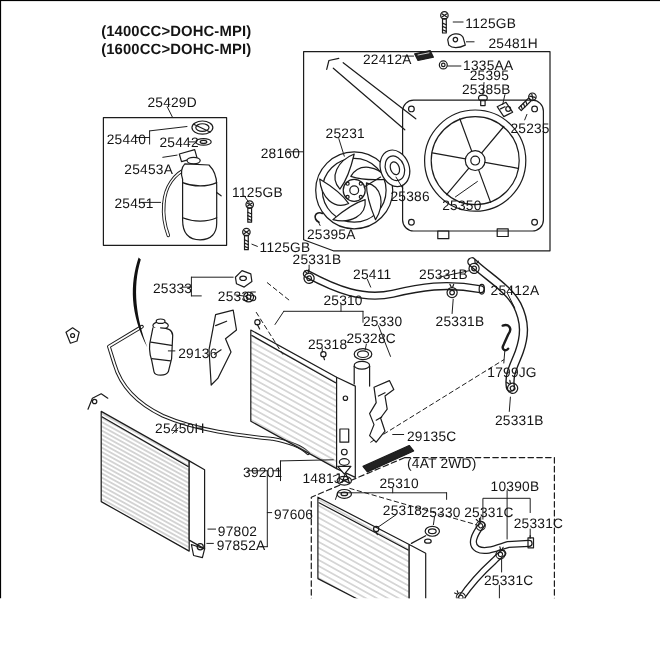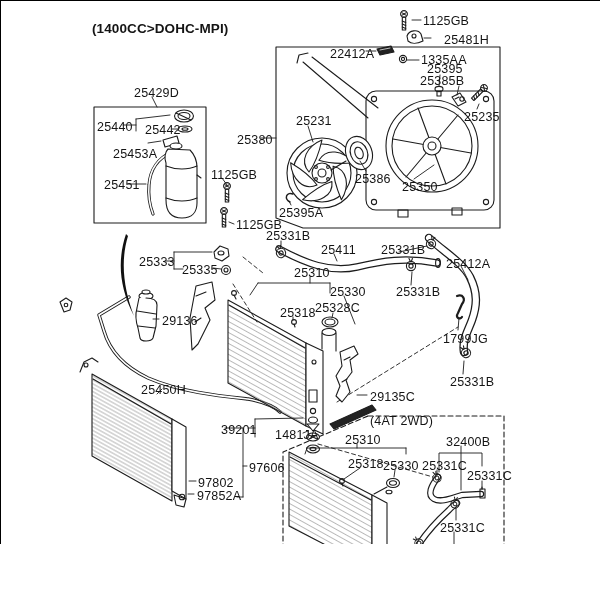--- a/index.html
+++ b/index.html
@@ -363,64 +363,65 @@
       <line x1="461" y1="446" x2="461" y2="490"></line>
       <polyline points="439,472 439,453 482,453 482,466"></polyline>
       <line x1="482" y1="481" x2="482" y2="489"></line>
       <line x1="456" y1="520" x2="456" y2="508"></line>
       <line x1="421" y1="548" x2="419" y2="546"></line>
       <polyline points="420,547 420,563 454,563 454,532"></polyline>
     </g>
   </svg>
 
   <div class="lbl hdr" style="left:92px;top:22px">(1400CC&gt;DOHC-MPI)</div>
+  <div class="lbl hdr" style="left:92px;top:38px">(1600CC&gt;DOHC-MPI)</div>
 
   <div class="lbl" style="left:423px;top:15px">1125GB</div>
   <div class="lbl" style="left:444px;top:34px">25481H</div>
   <div class="lbl" style="left:330px;top:48px">22412A</div>
   <div class="lbl" style="left:421px;top:54px">1335AA</div>
   <div class="lbl" style="left:427px;top:63px">25395</div>
   <div class="lbl" style="left:420px;top:75px">25385B</div>
   <div class="lbl" style="left:464px;top:111px">25235</div>
   <div class="lbl" style="left:296px;top:115px">25231</div>
   <div class="lbl" style="left:355px;top:173px">25386</div>
   <div class="lbl" style="left:402px;top:181px">25350</div>
   <div class="lbl" style="left:279px;top:207px">25395A</div>
   <div class="lbl" style="left:134px;top:87px">25429D</div>
   <div class="lbl" style="left:97px;top:121px">25440</div>
   <div class="lbl" style="left:145px;top:124px">25442</div>
   <div class="lbl" style="left:113px;top:148px">25453A</div>
   <div class="lbl" style="left:104px;top:179px">25451</div>
   <div class="lbl" style="left:211px;top:169px">1125GB</div>
-  <div class="lbl" style="left:237px;top:134px">25380</div>
+  <div class="lbl" style="left:237px;top:134px">28160</div>
   <div class="lbl" style="left:236px;top:219px">1125GB</div>
   <div class="lbl" style="left:266px;top:230px">25331B</div>
   <div class="lbl" style="left:321px;top:244px">25411</div>
   <div class="lbl" style="left:294px;top:267px">25310</div>
   <div class="lbl" style="left:381px;top:244px">25331B</div>
   <div class="lbl" style="left:446px;top:258px">25412A</div>
   <div class="lbl" style="left:396px;top:286px">25331B</div>
   <div class="lbl" style="left:443px;top:333px">1799JG</div>
   <div class="lbl" style="left:450px;top:376px">25331B</div>
   <div class="lbl" style="left:139px;top:256px">25333</div>
-  <div class="lbl" style="left:182px;top:264px">25335</div>
+  <div class="lbl" style="left:198px;top:264px">25335</div>
   <div class="lbl" style="left:162px;top:315px">29136</div>
   <div class="lbl" style="left:330px;top:286px">25330</div>
   <div class="lbl" style="left:315px;top:302px">25328C</div>
   <div class="lbl" style="left:280px;top:307px">25318</div>
   <div class="lbl" style="left:370px;top:391px">29135C</div>
   <div class="lbl" style="left:141px;top:384px">25450H</div>
   <div class="lbl" style="left:221px;top:424px">39201</div>
   <div class="lbl" style="left:275px;top:429px">1481JA</div>
   <div class="lbl" style="left:249px;top:462px">97606</div>
   <div class="lbl" style="left:198px;top:477px">97802</div>
   <div class="lbl" style="left:197px;top:490px">97852A</div>
   <div class="lbl bold" style="left:370px;top:415px">(4AT 2WD)</div>
   <div class="lbl" style="left:345px;top:434px">25310</div>
   <div class="lbl" style="left:348px;top:458px">25318</div>
   <div class="lbl" style="left:383px;top:460px">25330</div>
   <div class="lbl" style="left:422px;top:460px">25331C</div>
-  <div class="lbl" style="left:446px;top:436px">32400B</div>
+  <div class="lbl" style="left:446px;top:436px">10390B</div>
   <div class="lbl" style="left:467px;top:470px">25331C</div>
   <div class="lbl" style="left:440px;top:522px">25331C</div>
   <div class="lbl" style="left:404px;top:550px">25331C</div>
   <div class="lbl" style="left:421px;top:573px">25420A</div>
 </div>
 
 </body></html>

